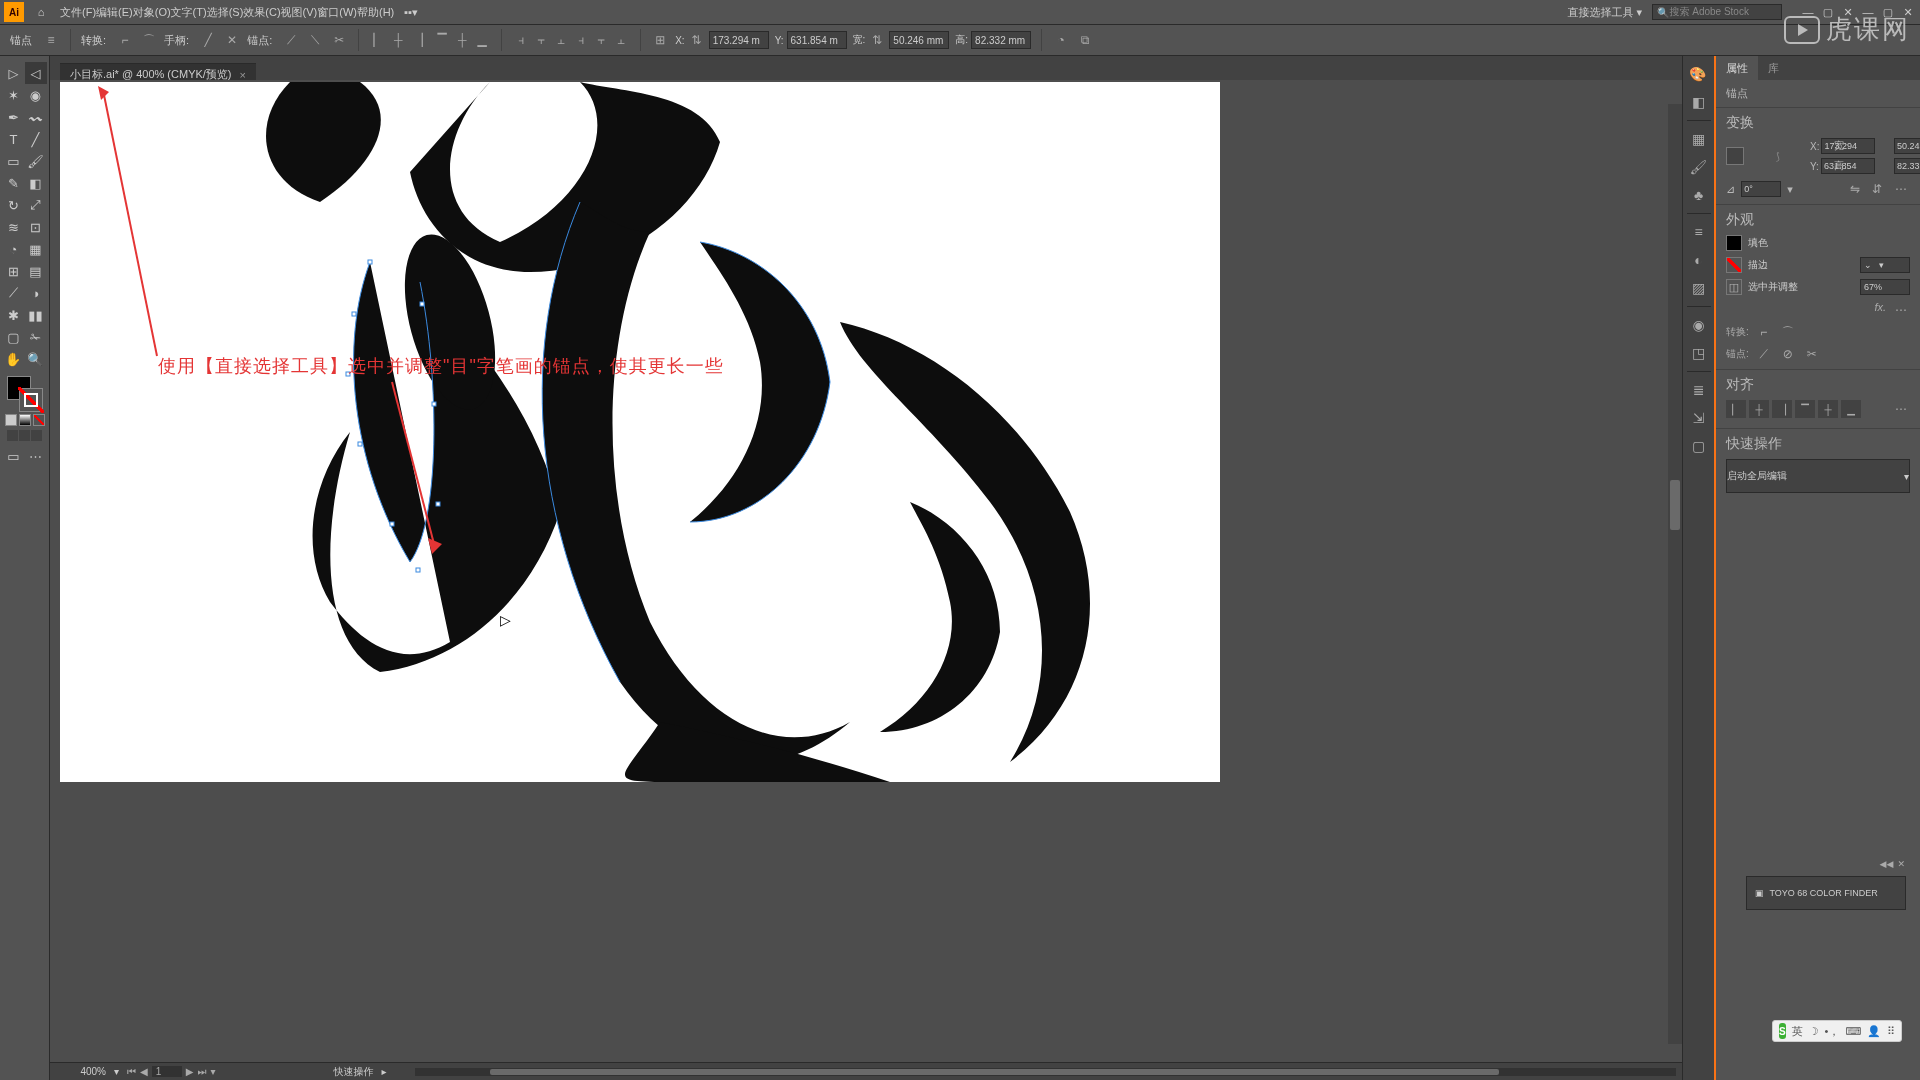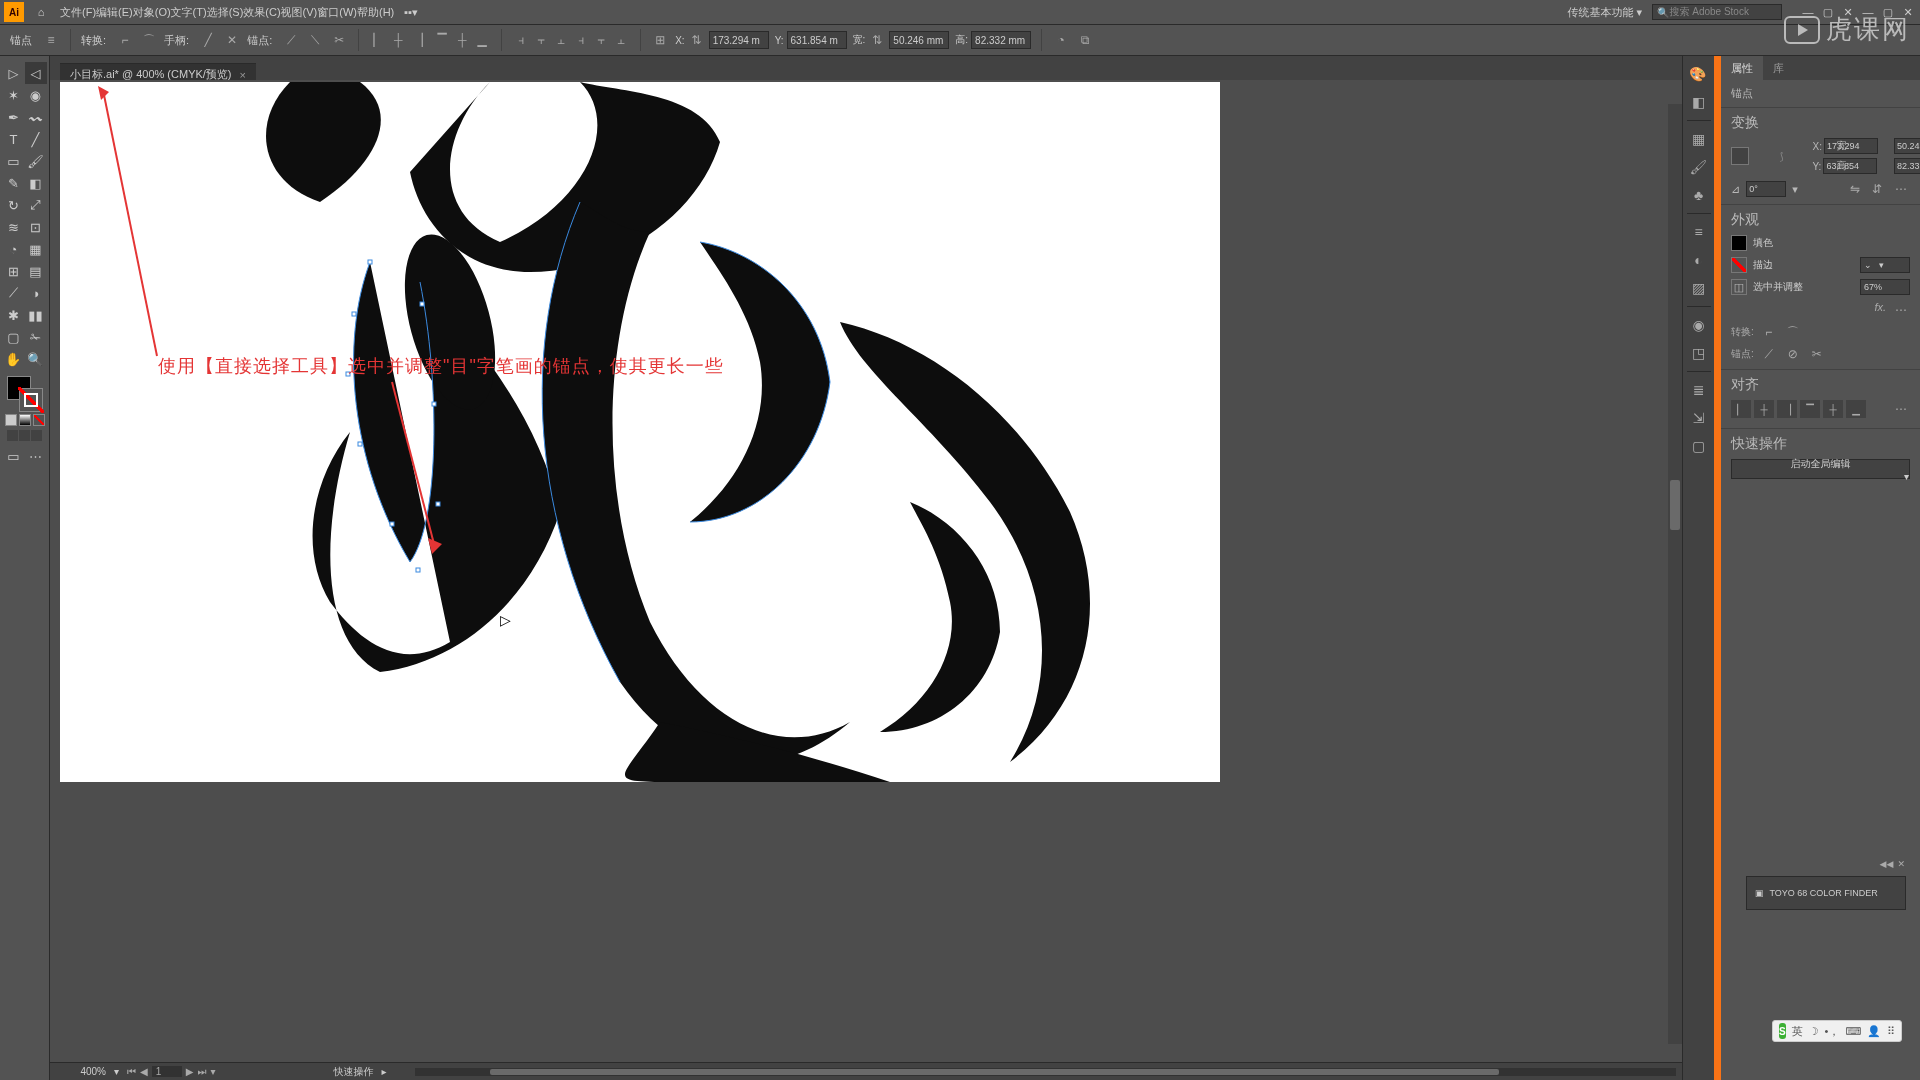--- a/index.html
+++ b/index.html
@@ -67,21 +67,21 @@
 .status-bar .nav span { cursor: pointer; color: #aaa; }
 .status-bar .artboard { width: 30px; background: #323232; padding: 0 4px; }
 .status-bar .tool-label { margin-left: 110px; }
 .hscroll { flex: 1; height: 8px; background: #323232; margin-left: 20px; position: relative; }
 .hscroll .thumb { position: absolute; left: 6%; width: 80%; top: 1px; bottom: 1px; background: #6a6a6a; border-radius: 2px; }
 
 .right-dock { width: 32px; background: #424242; display: flex; flex-direction: column; align-items: center; padding-top: 6px; gap: 4px; border-left: 1px solid #2a2a2a; }
 .dock-icon { width: 24px; height: 24px; display: flex; align-items: center; justify-content: center; color: #aaa; cursor: pointer; font-size: 14px; }
 .dock-sep { width: 24px; height: 1px; background: #2a2a2a; margin: 2px 0; }
 
-.props-panel { width: 206px; background: #535353; display: flex; flex-direction: column; border-left: 7px solid #f97316; }
+.props-panel { width: 206px; background: #535353; display: flex; flex-direction: column; border-left: 2px solid #f97316; }
 .panel-tabs { height: 24px; background: #424242; display: flex; align-items: center; }
 .panel-tabs .ptab { padding: 0 10px; height: 100%; display: flex; align-items: center; cursor: pointer; color: #999; }
 .panel-tabs .ptab.active { background: #535353; color: #ddd; }
 .section { padding: 6px 10px; border-bottom: 1px solid #424242; }
 .section-title { color: #bbb; font-size: 14px; margin-bottom: 6px; }
 .xform-grid { display: grid; grid-template-columns: 20px 1fr 20px 1fr 16px; gap: 4px; align-items: center; font-size: 10px; }
 .xform-grid .ref { grid-row: 1 / 3; width: 18px; height: 18px; border: 1px solid #777; background: #424242; position: relative; }
 .xform-grid input { width: 54px; height: 16px; background: #424242; border: 1px solid #2a2a2a; color: #ccc; font-size: 9px; padding: 0 2px; }
 .xform-grid .lnk { grid-row: 1 / 3; color: #888; display: flex; align-items: center; justify-content: center; }
 .angle-row { display: flex; align-items: center; gap: 6px; margin-top: 6px; }
@@ -89,21 +89,21 @@
 .angle-row .flip { margin-left: auto; display: flex; gap: 4px; }
 .appear-row { display: flex; align-items: center; gap: 6px; margin-bottom: 6px; }
 .appear-row .sw { width: 16px; height: 16px; border: 1px solid #777; }
 .appear-row .sw.fill { background: #000; }
 .appear-row .sw.none { background: #535353; position: relative; }
 .appear-row .sw.none::after { content: ""; position: absolute; inset: 0; background: linear-gradient(45deg, transparent 42%, red 42%, red 58%, transparent 58%); }
 .appear-row .lbl { color: #ccc; font-size: 10px; }
 .appear-row .dd { margin-left: auto; width: 50px; height: 16px; background: #424242; border: 1px solid #2a2a2a; color: #ccc; font-size: 9px; display: flex; align-items: center; padding: 0 3px; }
 .align-row { display: flex; gap: 3px; margin-bottom: 4px; }
 .align-btn { width: 20px; height: 18px; background: #424242; display: flex; align-items: center; justify-content: center; cursor: pointer; color: #aaa; font-size: 10px; }
-.quick-btn { width: 100%; height: 20px; background: #424242; border: 1px solid #2a2a2a; color: #ccc; font-size: 10px; display: flex; align-items: center; justify-content: center; cursor: pointer; margin-top: 4px; flex-direction: column; }
+.quick-btn { width: 100%; height: 34px; background: #424242; border: 1px solid #2a2a2a; color: #ccc; font-size: 10px; display: flex; align-items: center; justify-content: center; cursor: pointer; margin-top: 4px; }
 .anchor-tools { display: flex; gap: 6px; margin-top: 4px; align-items: center; }
 .anchor-tools .lbl { color: #aaa; font-size: 10px; }
 
 .color-finder { position: absolute; right: 14px; bottom: 170px; width: 160px; height: 34px; background: #424242; border: 1px solid #2a2a2a; display: flex; align-items: center; padding: 0 8px; color: #ccc; font-size: 9px; gap: 6px; }
 .color-finder .close-btns { position: absolute; top: -18px; right: 0; display: flex; gap: 4px; font-size: 9px; color: #aaa; }
 
 .ime-bar { position: absolute; right: 18px; bottom: 38px; width: 130px; height: 22px; background: #f0f0f0; border-radius: 3px; display: flex; align-items: center; padding: 0 6px; gap: 6px; color: #555; font-size: 11px; border: 1px solid #ccc; }
 .ime-bar .ime-logo { width: 16px; height: 16px; background: #3cb034; border-radius: 3px; color: #fff; display: flex; align-items: center; justify-content: center; font-size: 10px; font-weight: bold; }
 
 .watermark { position: absolute; right: 10px; top: 12px; color: #cccccc; font-size: 26px; font-weight: 300; letter-spacing: 2px; display: flex; align-items: center; gap: 6px; pointer-events: none; opacity: 0.85; }
@@ -122,21 +122,21 @@
     <span>对象(O)</span>
     <span>文字(T)</span>
     <span>选择(S)</span>
     <span>效果(C)</span>
     <span>视图(V)</span>
     <span>窗口(W)</span>
     <span>帮助(H)</span>
   </div>
   <span class="menu-icon">▪▪▾</span>
   <div class="topbar-right">
-    <span class="workspace-label"><span>传统基本功能</span> ▾</span>
+    <span class="workspace-label"><span>直接选择工具</span> ▾</span>
     <div class="search-box">🔍 <span>搜索 Adobe Stock</span></div>
     <div class="win-controls">
       <span>—</span>
       <span>▢</span>
       <span>✕</span>
       <span>—</span>
       <span>▢</span>
       <span>✕</span>
     </div>
   </div>

